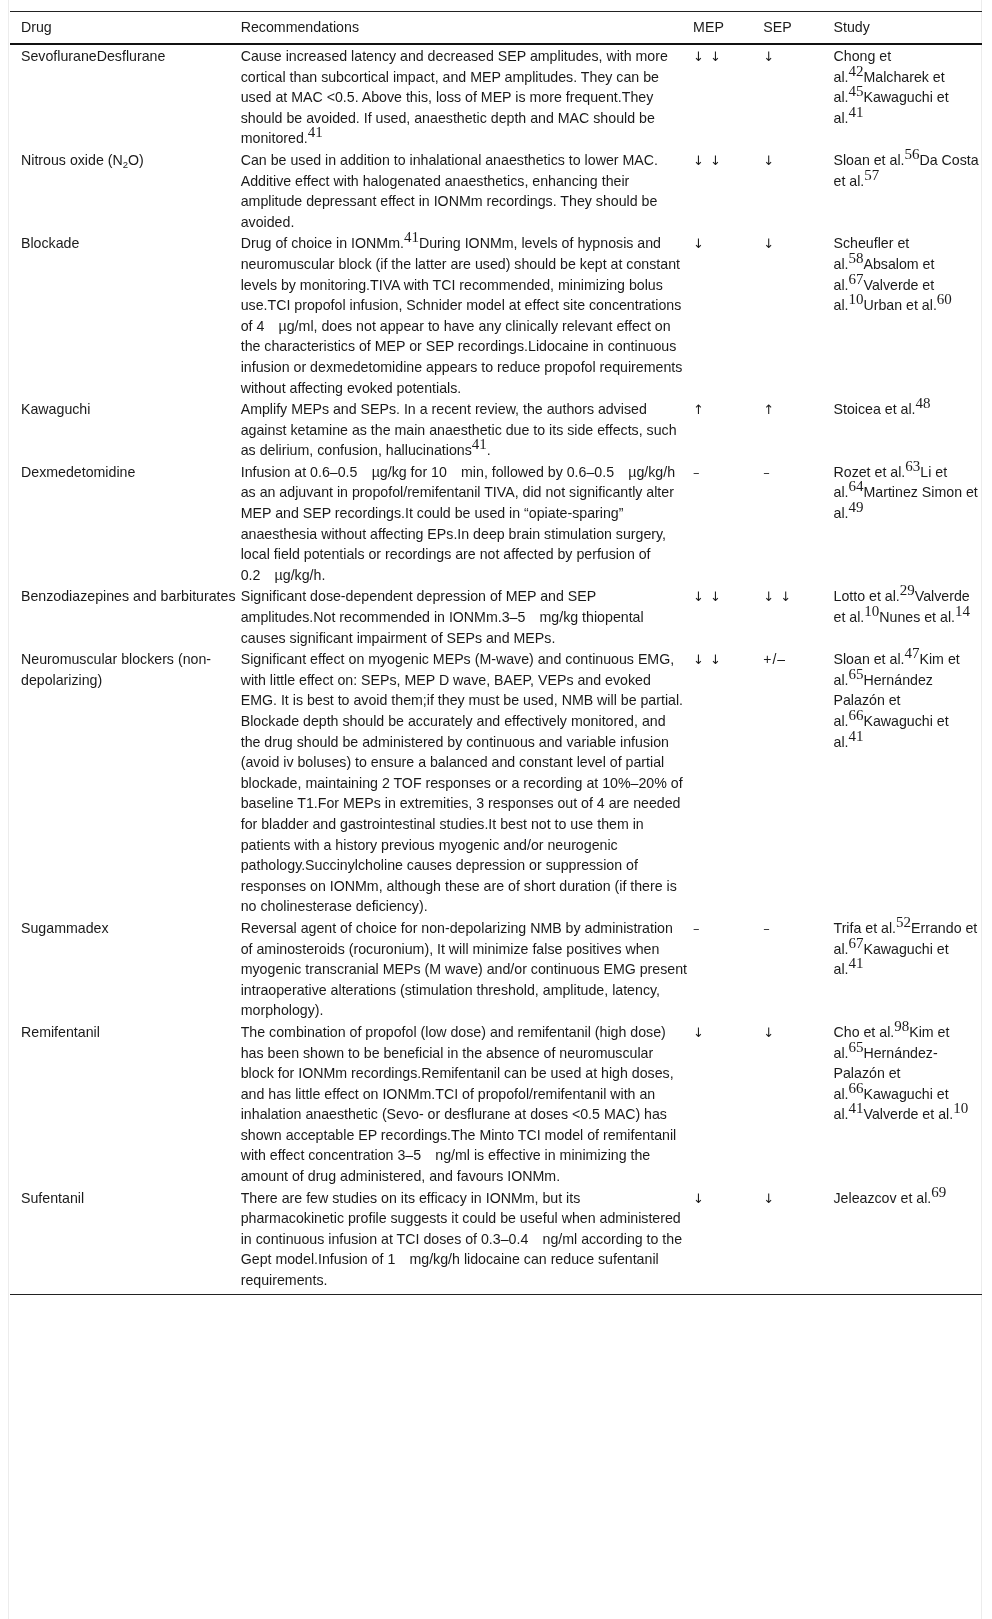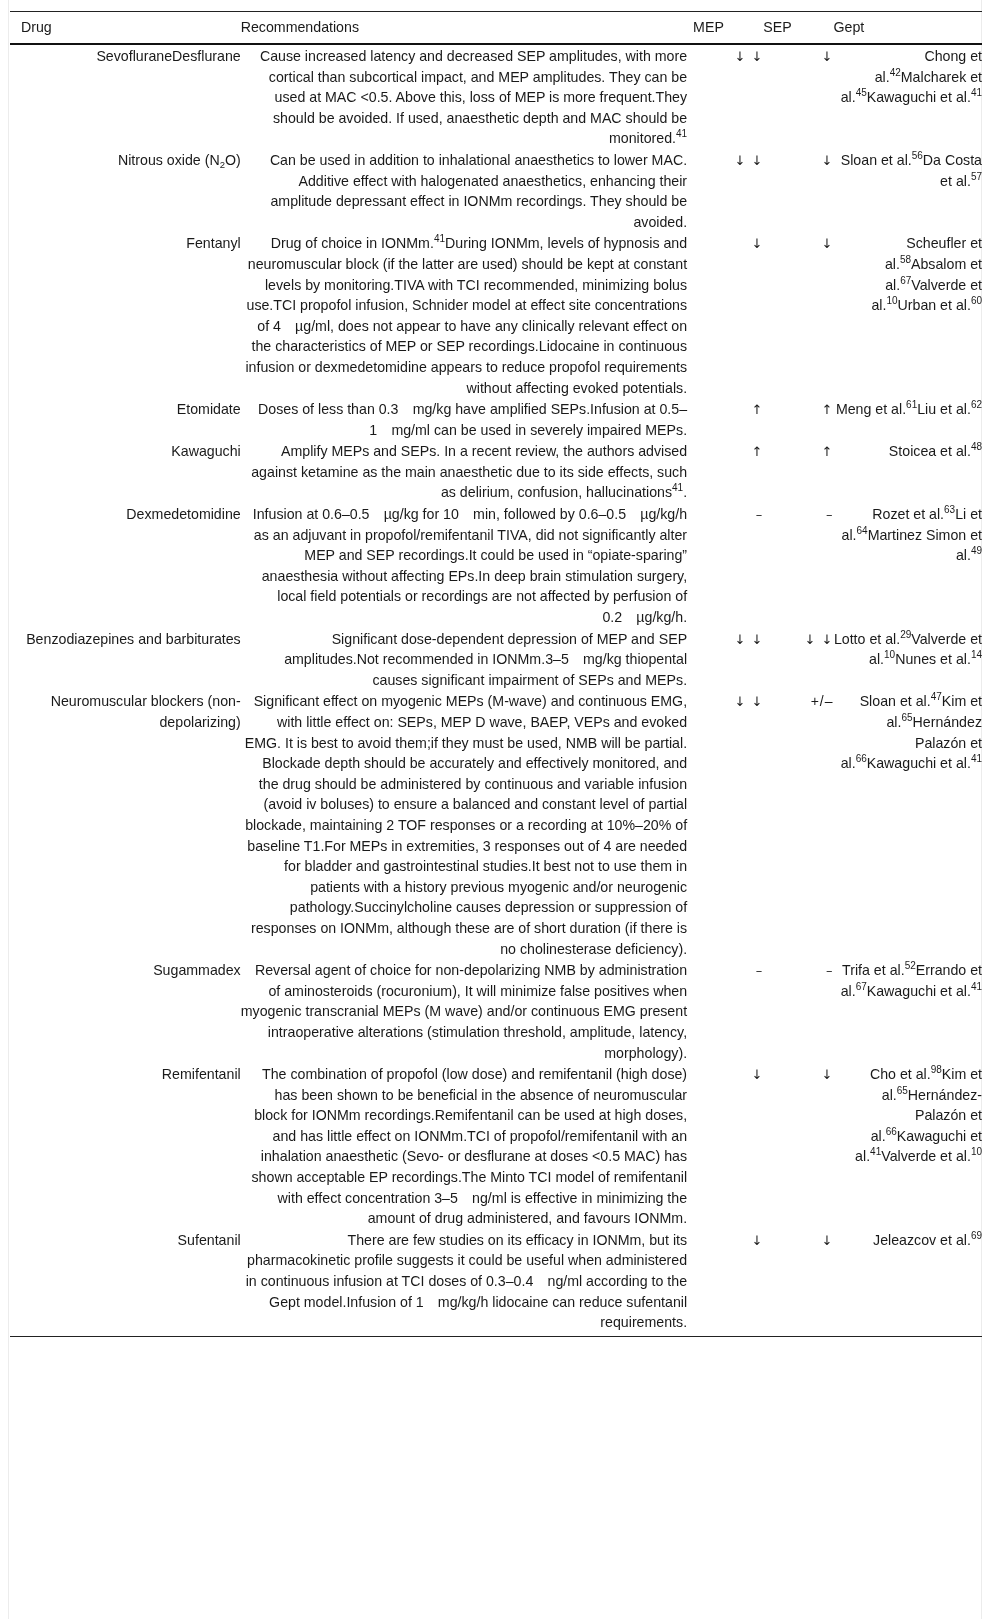--- a/index.html
+++ b/index.html
@@ -40,36 +40,36 @@
       font-weight: normal;
       padding: 5px 0 5px 0;
       border-top: 1.5px solid #222;
       border-bottom: 2.5px solid #111;
       vertical-align: top;
       height: 21px;
     }
     table.drugs td {
       vertical-align: top;
       padding: 1px 0 0 0;
-      text-align: right;
     }
     table.drugs tbody tr:last-child td {
       border-bottom: 1.5px solid #222;
       padding-bottom: 3px;
     }
     .c-drug { width: 219px; padding-left: 11px !important; }
     .c-rec  { width: 445px; padding-right: 6px !important; margin-top: 24px; }
     .c-mep  { width: 70px; }
     .c-sep  { width: 70px; }
     .c-study{ width: 148px; }
     th.c-drug, td.c-drug { padding-left: 11px; }
     sup {
-      font-size: 10px;
+      font-size: 15px;
       line-height: 0;
       vertical-align: 6px;
+      font-family: Liberation Serif, serif;
     }
     sub {
       font-size: 9.5px;
       line-height: 0;
       vertical-align: -3px;
     }
     .arrow {
       font-family: "DejaVu Sans", sans-serif;
       font-size: 13px;
       letter-spacing: 1px;
@@ -80,55 +80,48 @@
 
 <div class="frame"></div>
 
 <table class="drugs">
   <thead>
     <tr>
       <th class="c-drug">Drug</th>
       <th class="c-rec">Recommendations</th>
       <th class="c-mep">MEP</th>
       <th class="c-sep">SEP</th>
-      <th class="c-study">Gept</th>
+      <th class="c-study">Study</th>
     </tr>
   </thead>
   <tbody id="rows">
   <tr>
     <td class="c-drug">SevofluraneDesflurane</td>
     <td class="c-rec">Cause increased latency and decreased SEP amplitudes, with more cortical than subcortical impact, and MEP amplitudes. They can be used at MAC &lt;0.5. Above this, loss of MEP is more frequent.They should be avoided. If used, anaesthetic depth and MAC should be monitored.<sup>41</sup></td>
     <td class="c-mep"><span class="arrow">↓ ↓</span></td>
     <td class="c-sep"><span class="arrow">↓</span></td>
     <td class="c-study">Chong et al.<sup>42</sup>Malcharek et al.<sup>45</sup>Kawaguchi et al.<sup>41</sup></td>
   </tr>
 
   <tr>
     <td class="c-drug">Nitrous oxide (N<sub>2</sub>O)</td>
     <td class="c-rec">Can be used in addition to inhalational anaesthetics to lower MAC. Additive effect with halogenated anaesthetics, enhancing their amplitude depressant effect in IONMm recordings. They should be avoided.</td>
     <td class="c-mep"><span class="arrow">↓ ↓</span></td>
     <td class="c-sep"><span class="arrow">↓</span></td>
     <td class="c-study">Sloan et al.<sup>56</sup>Da Costa et al.<sup>57</sup></td>
   </tr>
 
   <tr>
-    <td class="c-drug">Fentanyl</td>
+    <td class="c-drug">Blockade</td>
     <td class="c-rec">Drug of choice in IONMm.<sup>41</sup>During IONMm, levels of hypnosis and neuromuscular block (if the latter are used) should be kept at constant levels by monitoring.TIVA with TCI recommended, minimizing bolus use.TCI propofol infusion, Schnider model at effect site concentrations of 4 µg/ml, does not appear to have any clinically relevant effect on the characteristics of MEP or SEP recordings.Lidocaine in continuous infusion or dexmedetomidine appears to reduce propofol requirements without affecting evoked potentials.</td>
     <td class="c-mep"><span class="arrow">↓</span></td>
     <td class="c-sep"><span class="arrow">↓</span></td>
     <td class="c-study">Scheufler et al.<sup>58</sup>Absalom et al.<sup>67</sup>Valverde et al.<sup>10</sup>Urban et al.<sup>60</sup></td>
   </tr>
 
-  <tr>
-    <td class="c-drug">Etomidate</td>
-    <td class="c-rec">Doses of less than 0.3 mg/kg have amplified SEPs.Infusion at 0.5–1 mg/ml can be used in severely impaired MEPs.</td>
-    <td class="c-mep"><span class="arrow">↑</span></td>
-    <td class="c-sep"><span class="arrow">↑</span></td>
-    <td class="c-study">Meng et al.<sup>61</sup>Liu et al.<sup>62</sup></td>
-  </tr>
 
   <tr>
     <td class="c-drug">Kawaguchi</td>
     <td class="c-rec">Amplify MEPs and SEPs. In a recent review, the authors advised against ketamine as the main anaesthetic due to its side effects, such as delirium, confusion, hallucinations<sup>41</sup>.</td>
     <td class="c-mep"><span class="arrow">↑</span></td>
     <td class="c-sep"><span class="arrow">↑</span></td>
     <td class="c-study">Stoicea et al.<sup>48</sup></td>
   </tr>
 
   <tr>

